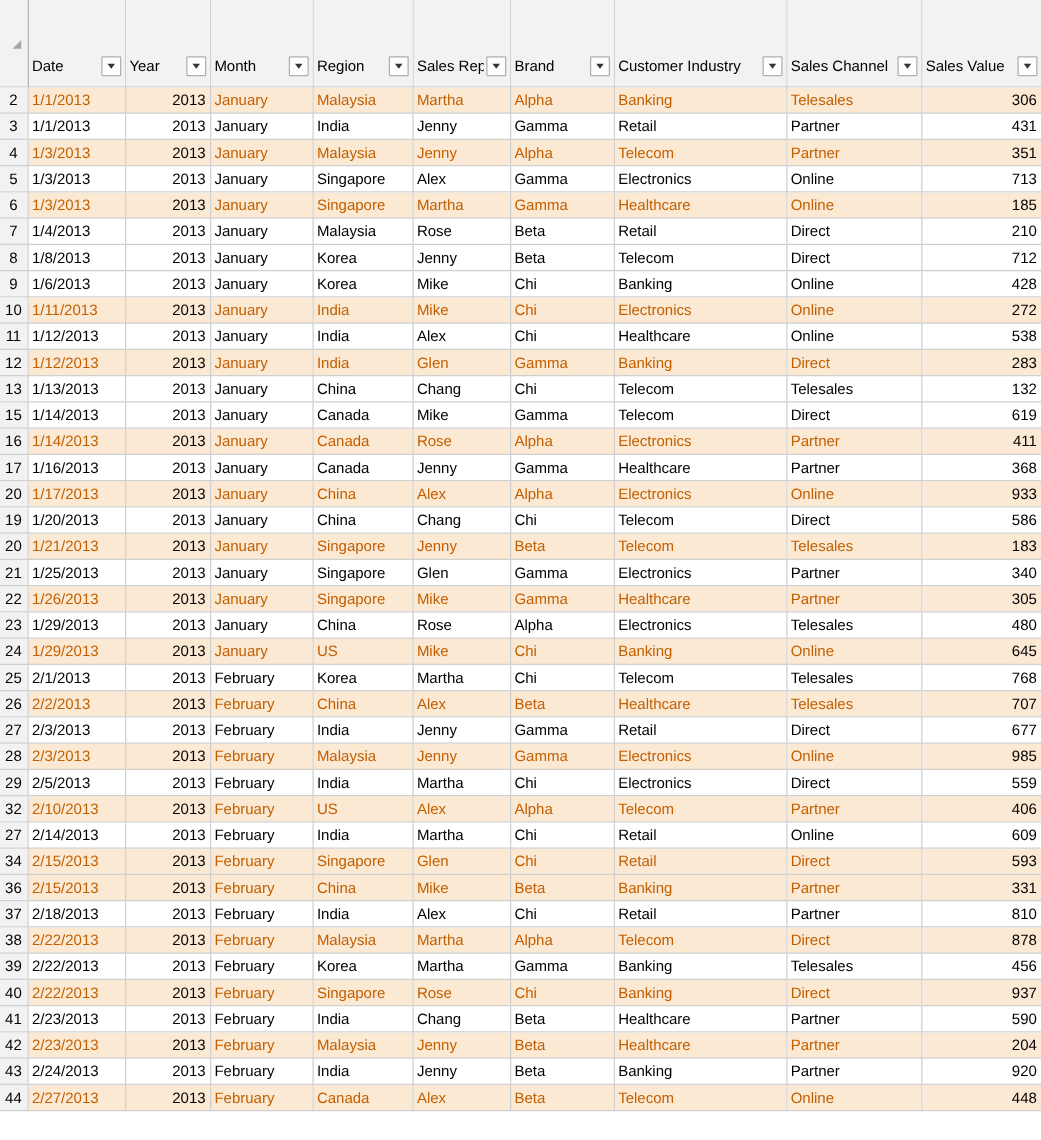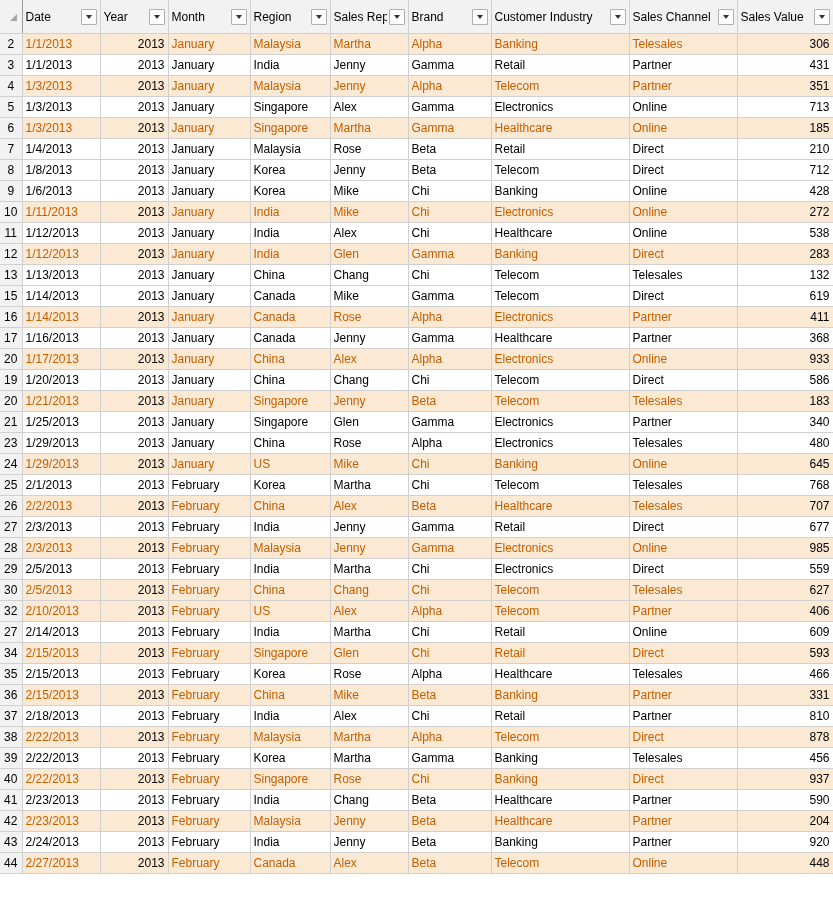--- a/index.html
+++ b/index.html
@@ -64,20 +64,21 @@
     border-left: 7px solid transparent;
     border-bottom: 7px solid #a6a6a6;
     margin-top: 7px;
     margin-left: 6px;
   }
   .hdr-inner {
     display: flex;
     align-items: center;
     justify-content: space-between;
     height: 33px;
+    margin-top: 36px;
   }
   .hdr-label {
     overflow: hidden;
     text-overflow: clip;
     white-space: nowrap;
   }
   .filter-btn {
     flex: 0 0 auto;
     width: 14px;
     height: 14px;
@@ -463,20 +464,32 @@
           <td class="data txt">1/25/2013</td>
           <td class="data num">2013</td>
           <td class="data txt">January</td>
           <td class="data txt">Singapore</td>
           <td class="data txt">Glen</td>
           <td class="data txt">Gamma</td>
           <td class="data txt">Electronics</td>
           <td class="data txt">Partner</td>
           <td class="data num">340</td>
         </tr>
+        <tr class="alt">
+          <td class="rownum">22</td>
+          <td class="data txt">1/26/2013</td>
+          <td class="data num">2013</td>
+          <td class="data txt">January</td>
+          <td class="data txt">Singapore</td>
+          <td class="data txt">Mike</td>
+          <td class="data txt">Gamma</td>
+          <td class="data txt">Healthcare</td>
+          <td class="data txt">Partner</td>
+          <td class="data num">305</td>
+        </tr>
         <tr>
           <td class="rownum">23</td>
           <td class="data txt">1/29/2013</td>
           <td class="data num">2013</td>
           <td class="data txt">January</td>
           <td class="data txt">China</td>
           <td class="data txt">Rose</td>
           <td class="data txt">Alpha</td>
           <td class="data txt">Electronics</td>
           <td class="data txt">Telesales</td>
@@ -548,32 +561,20 @@
           <td class="data num">2013</td>
           <td class="data txt">February</td>
           <td class="data txt">India</td>
           <td class="data txt">Martha</td>
           <td class="data txt">Chi</td>
           <td class="data txt">Electronics</td>
           <td class="data txt">Direct</td>
           <td class="data num">559</td>
         </tr>
         <tr class="alt">
-          <td class="rownum">30</td>
-          <td class="data txt">2/5/2013</td>
-          <td class="data num">2013</td>
-          <td class="data txt">February</td>
-          <td class="data txt">China</td>
-          <td class="data txt">Chang</td>
-          <td class="data txt">Chi</td>
-          <td class="data txt">Telecom</td>
-          <td class="data txt">Telesales</td>
-          <td class="data num">627</td>
-        </tr>
-        <tr class="alt">
           <td class="rownum">32</td>
           <td class="data txt">2/10/2013</td>
           <td class="data num">2013</td>
           <td class="data txt">February</td>
           <td class="data txt">US</td>
           <td class="data txt">Alex</td>
           <td class="data txt">Alpha</td>
           <td class="data txt">Telecom</td>
           <td class="data txt">Partner</td>
           <td class="data num">406</td>
@@ -594,32 +595,20 @@
           <td class="rownum">34</td>
           <td class="data txt">2/15/2013</td>
           <td class="data num">2013</td>
           <td class="data txt">February</td>
           <td class="data txt">Singapore</td>
           <td class="data txt">Glen</td>
           <td class="data txt">Chi</td>
           <td class="data txt">Retail</td>
           <td class="data txt">Direct</td>
           <td class="data num">593</td>
-        </tr>
-        <tr>
-          <td class="rownum">35</td>
-          <td class="data txt">2/15/2013</td>
-          <td class="data num">2013</td>
-          <td class="data txt">February</td>
-          <td class="data txt">Korea</td>
-          <td class="data txt">Rose</td>
-          <td class="data txt">Alpha</td>
-          <td class="data txt">Healthcare</td>
-          <td class="data txt">Telesales</td>
-          <td class="data num">466</td>
         </tr>
         <tr class="alt">
           <td class="rownum">36</td>
           <td class="data txt">2/15/2013</td>
           <td class="data num">2013</td>
           <td class="data txt">February</td>
           <td class="data txt">China</td>
           <td class="data txt">Mike</td>
           <td class="data txt">Beta</td>
           <td class="data txt">Banking</td>

